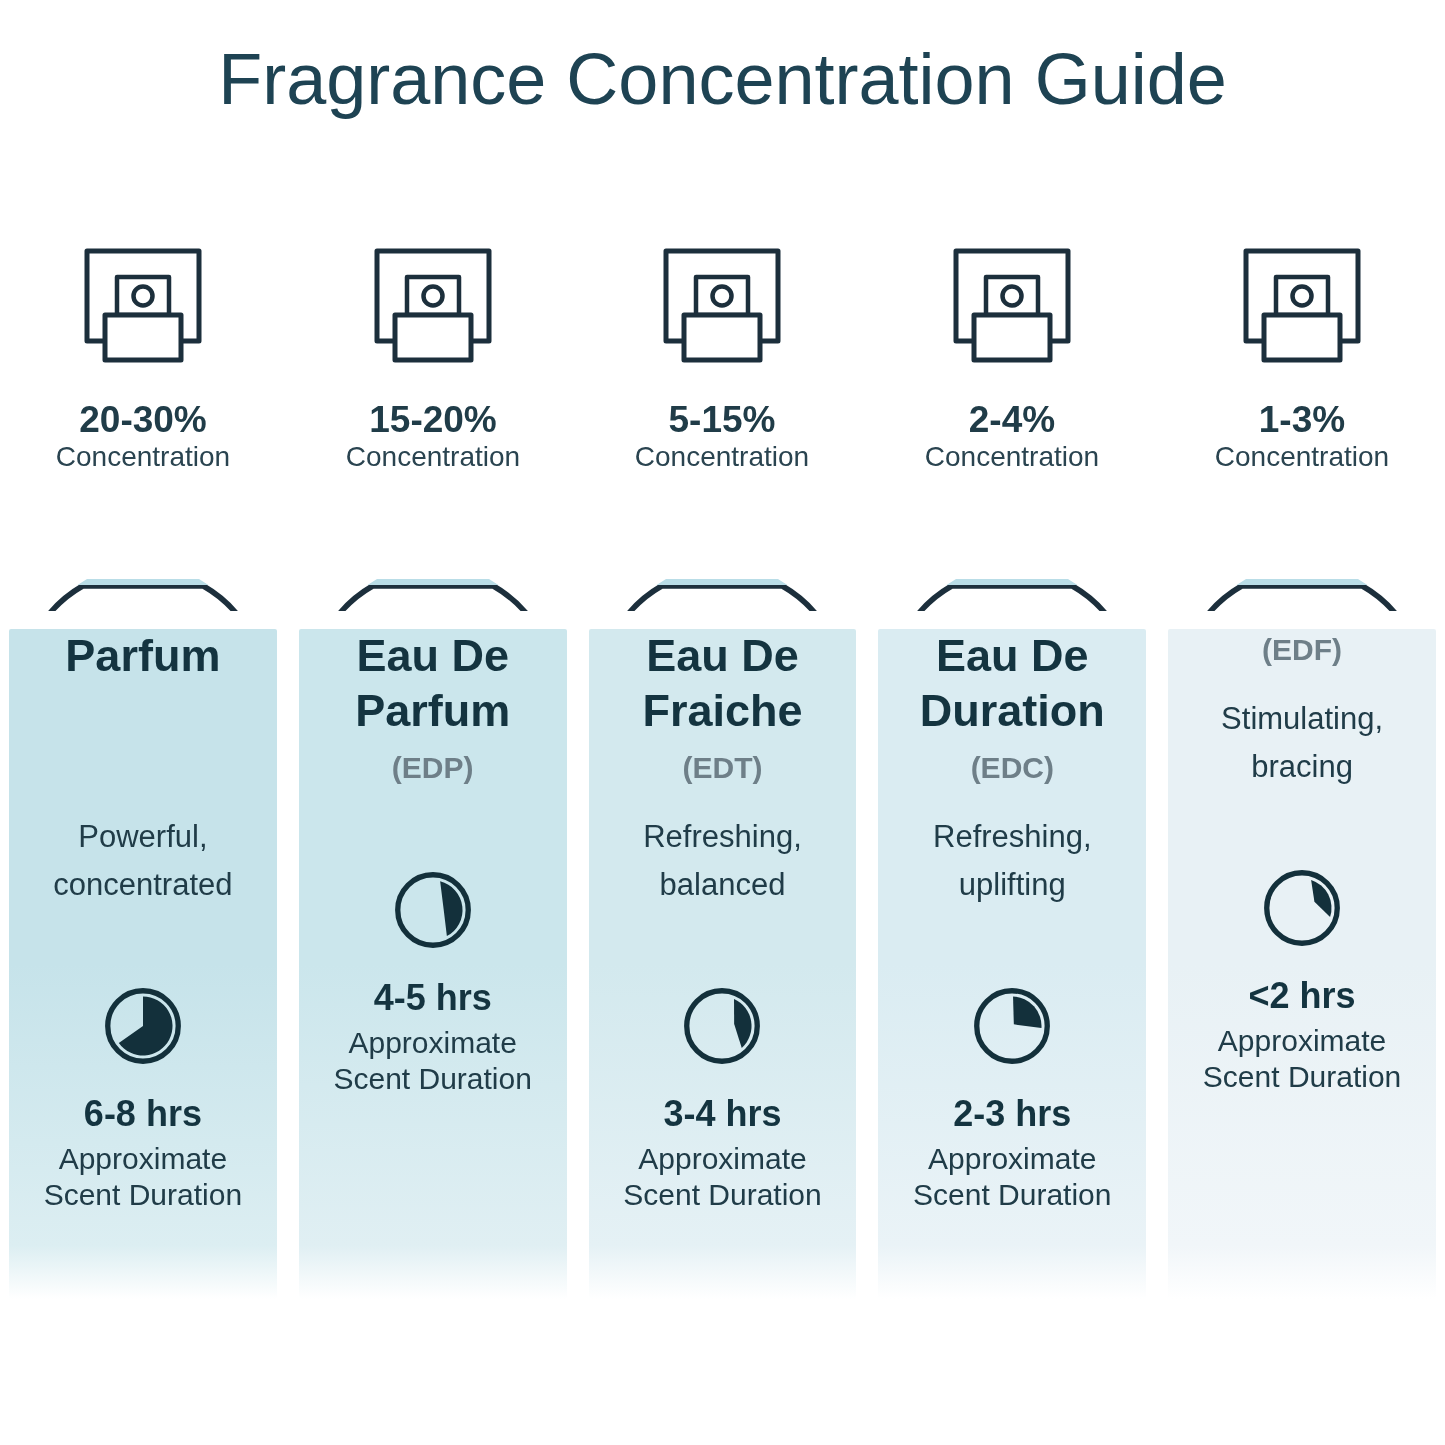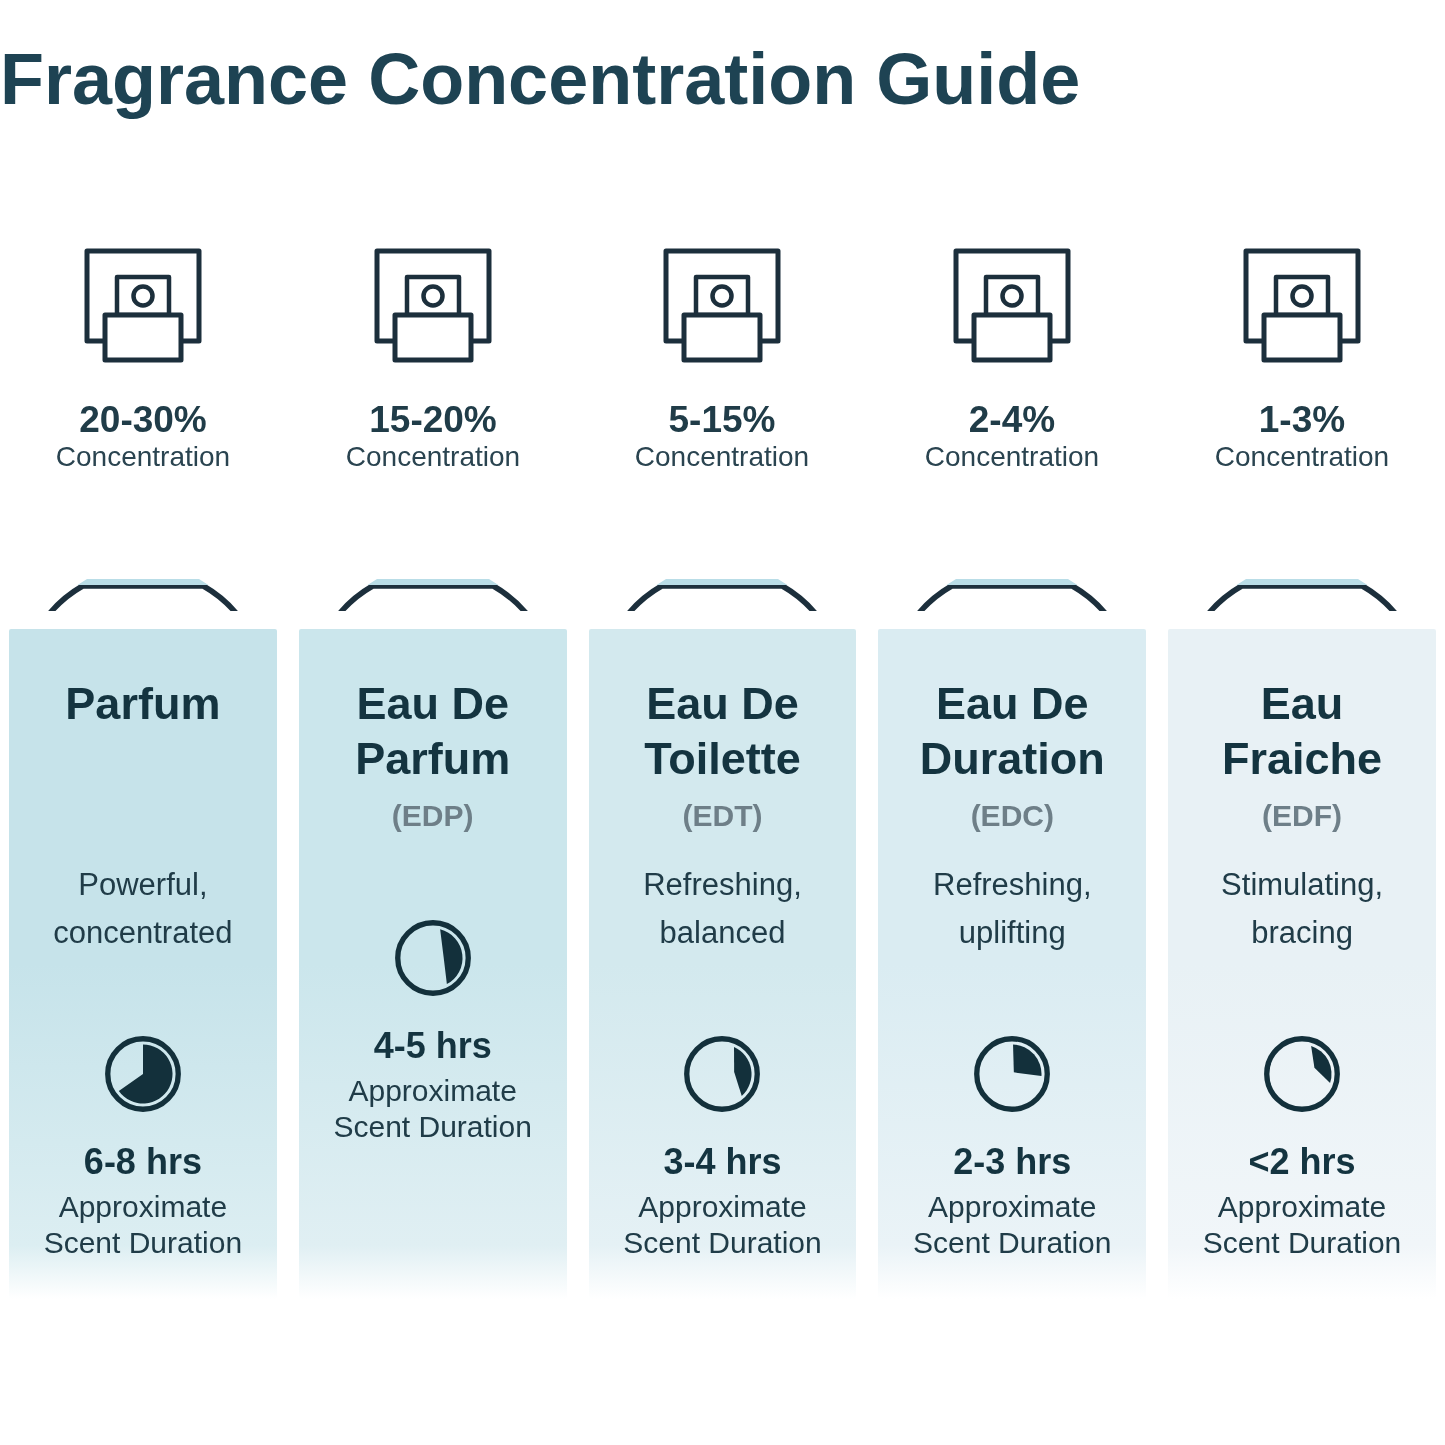--- a/index.html
+++ b/index.html
@@ -14,23 +14,23 @@
   html,body{margin:0;padding:0;}
   body{
     width:1445px;height:1445px;
     background:#ffffff;
     font-family:"Liberation Sans",sans-serif;
     overflow:hidden;
     position:relative;
   }
   .title{
     margin:40px 0 0 0;
-    text-align:left;
+    text-align:center;
     font-size:72px;
-    font-weight:700;
+    font-weight:400;
     letter-spacing:0px;
     color:var(--c-title);
     line-height:1.1;
   }
   .columns{
     display:flex;
     gap:22px;
     padding:0 9px;
     margin-top:126px;
     align-items:flex-start;
@@ -66,21 +66,20 @@
     fill:#2a4450;
     text-anchor:middle;
   }
   .panel{
     height:670px;
     text-align:center;
     border-radius:2px;
   }
   .name{
     margin:0 auto;
-    padding-top:48px;
     max-width:215px;
     min-height:118px;
     font-size:45px;
     font-weight:700;
     line-height:1.22;
     color:var(--c-heading);
   }
   .abbr{
     height:46px;
     margin-top:4px;
@@ -200,21 +199,21 @@
       <rect class="line" x="95" y="70" width="76" height="45" stroke-width="5"></rect>
       <path class="line" d="M 72.6 341 A 122 122 0 1 0 193.4 341 Z" stroke-width="5.5"></path>
       <g clip-path="url(#bottle-inner)">
         <rect x="12" y="283.2" width="242" height="56.8" fill="#b9dde7"></rect>
         <rect x="12" y="283.2" width="242" height="5" fill="#ffffff" opacity="0.35"></rect>
       </g>
       <text class="b-range" x="133" y="187">5-15%</text>
       <text class="b-label" x="133" y="221">Concentration</text>
     </svg>
     <div class="panel" style="background: linear-gradient(rgb(211, 233, 238) 0%, rgb(211, 233, 238) 50%, rgb(229, 241, 245) 92%, rgba(255, 255, 255, 0) 100%);">
-      <div class="name">Eau De Toilette</div>
+      <div class="name">Eau De Fraiche</div>
       <div class="abbr">(EDT)</div>
       <div class="desc">Refreshing, balanced</div>
       <svg class="clock" viewBox="0 0 100 100">
         <circle class="clock-ring" cx="50" cy="50" r="43"></circle>
         <path class="clock-wedge" d="M 64.82 47.65 L 64.64 17.11 A 36 36 0 0 1 74.09 76.75 Z"></path>
       </svg>
       <div class="hours">3-4 hrs</div>
       <div class="approx">Approximate Scent Duration</div>
     </div>
   </div>
@@ -254,21 +253,20 @@
       <rect class="line" x="95" y="70" width="76" height="45" stroke-width="5"></rect>
       <path class="line" d="M 72.6 341 A 122 122 0 1 0 193.4 341 Z" stroke-width="5.5"></path>
       <g clip-path="url(#bottle-inner)">
         <rect x="12" y="316.8" width="242" height="23.2" fill="#b9dde7"></rect>
         <rect x="12" y="316.8" width="242" height="5" fill="#ffffff" opacity="0.35"></rect>
       </g>
       <text class="b-range" x="133" y="187">1-3%</text>
       <text class="b-label" x="133" y="221">Concentration</text>
     </svg>
     <div class="panel" style="background: linear-gradient(rgb(232, 241, 245) 0%, rgb(232, 241, 245) 50%, rgb(241, 246, 249) 92%, rgba(255, 255, 255, 0) 100%);">
-      <div class="name">Eau Fraiche</div>
       <div class="abbr">(EDF)</div>
       <div class="desc">Stimulating, bracing</div>
       <svg class="clock" viewBox="0 0 100 100">
         <circle class="clock-ring" cx="50" cy="50" r="43"></circle>
         <path class="clock-wedge" d="M 65.15 42.28 L 61.12 15.76 A 36 36 0 0 1 84.24 61.12 Z"></path>
       </svg>
       <div class="hours">&lt;2 hrs</div>
       <div class="approx">Approximate Scent Duration</div>
     </div>
   </div>

